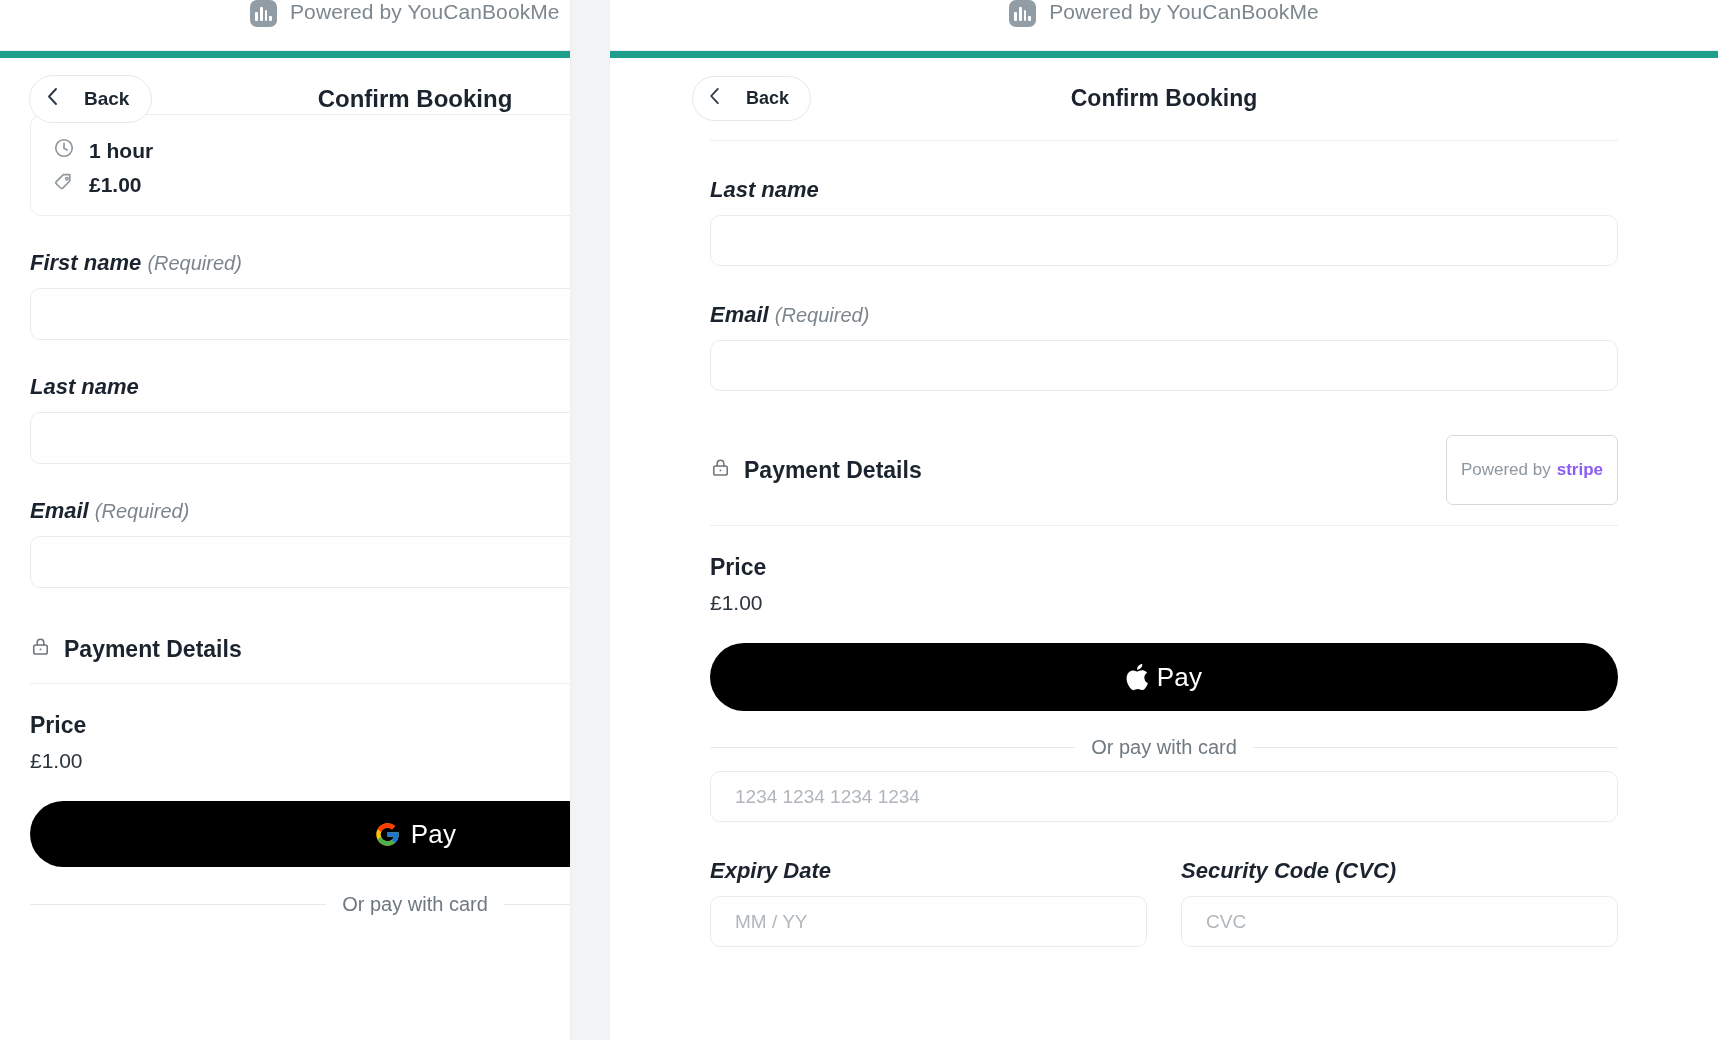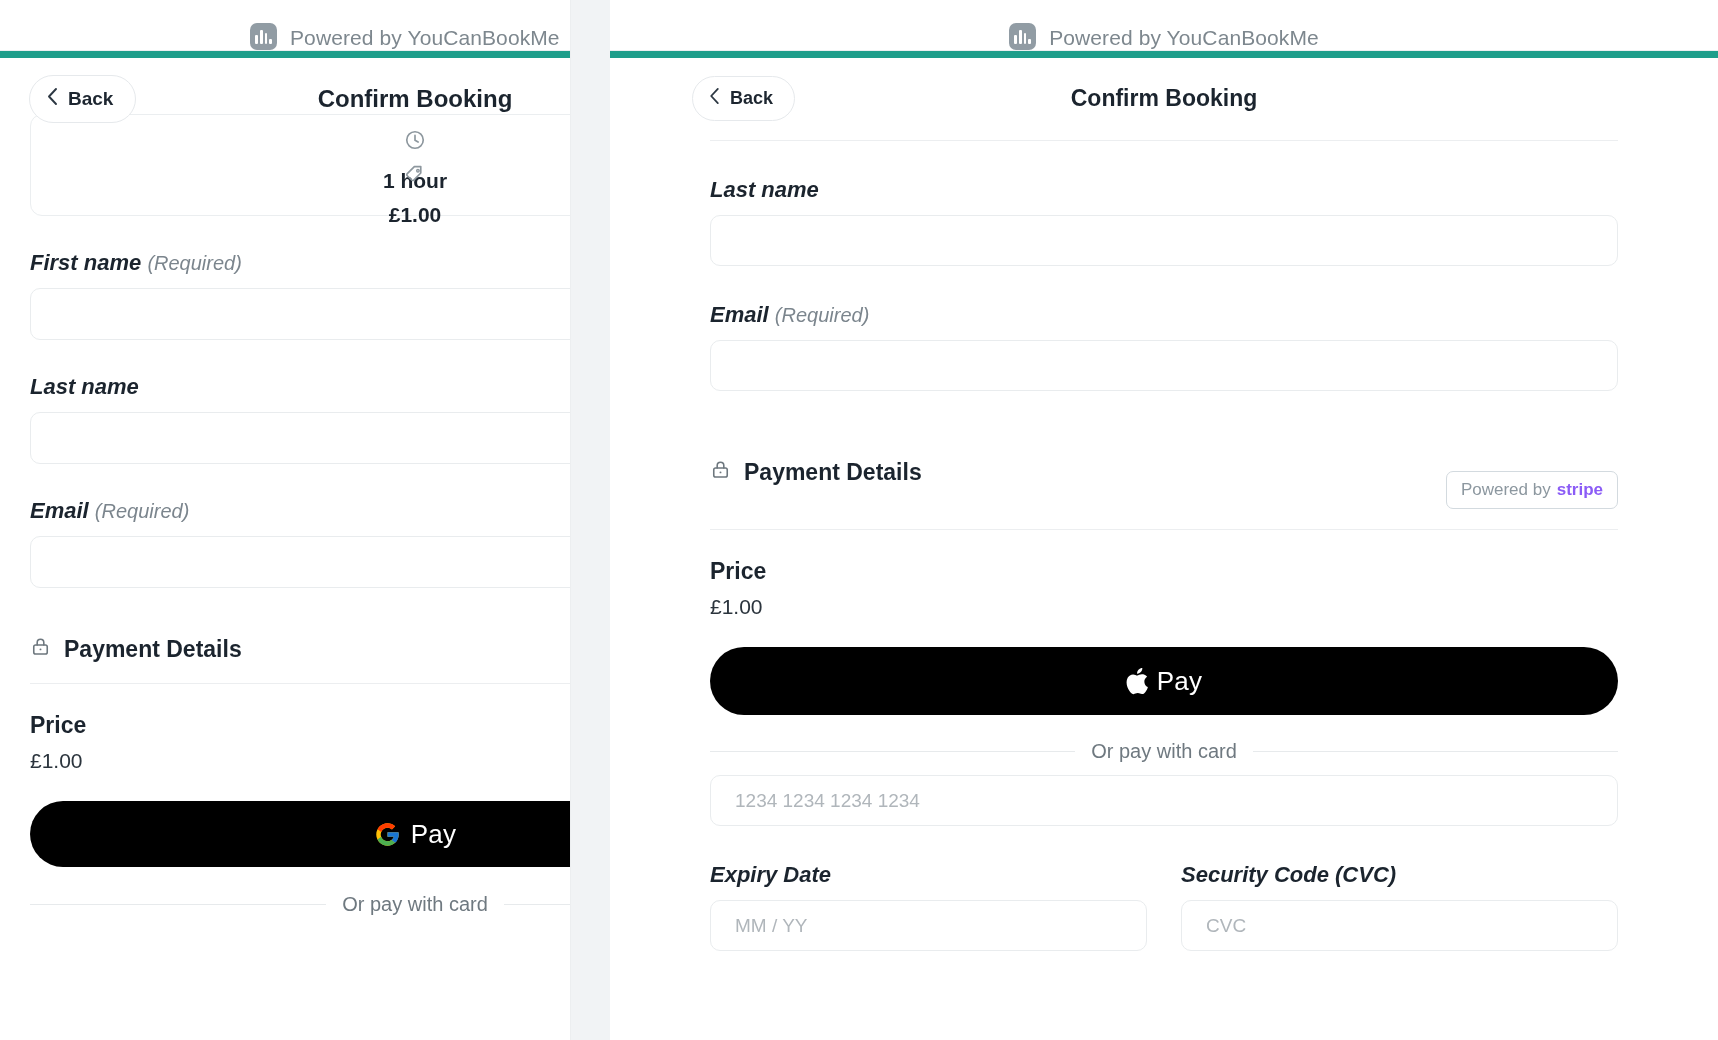--- a/index.html
+++ b/index.html
@@ -12,21 +12,21 @@
   .stage { position: relative; width: 1718px; height: 1040px; }
 
   
   .panel {
     position: absolute; top: 0;
     background: #ffffff;
     overflow: hidden;
   }
   .brandbar {
     height: 51px;
-    display: flex; align-items: flex-end; justify-content: center;
+    display: flex; align-items: flex-start; justify-content: center;
     gap: 13px;
     background: #ffffff;
     border-bottom: 1px solid #eceef0;
   }
   .brand-logo {
     width: 27px; height: 27px; border-radius: 7px;
     background: #919ca4;
     display: flex; align-items: flex-end; justify-content: center;
     gap: 2px; padding-bottom: 6px;
   }
@@ -38,21 +38,21 @@
   .brand-text {
     font-size: 21px; color: #7d878e; letter-spacing: .1px; white-space: nowrap;
   }
   .accentbar { height: 7px; background: #1f9e8b; }
 
   .topnav {
     position: relative;
     display: flex; align-items: center;
   }
   .back-btn {
-    display: inline-flex; align-items: center; gap: 9px;
+    display: inline-flex; align-items: center; gap: 25px;
     border: 1px solid #e6e9ec; border-radius: 999px;
     background: #fff; cursor: pointer;
     font-family: inherit;
   }
   .back-btn .chev { color: #2c3742; display:block; }
   .back-label { font-weight: 700; color: #1d2630; }
   .page-title {
     position: absolute; left: 0; right: 0; text-align: center;
     font-weight: 700; color: #1b242e; pointer-events: none;
   }
@@ -108,21 +108,21 @@
   #left-panel .inner { width: 830px; }  
   #left-panel .brandbar { justify-content: flex-start; padding-left: 250px; }
   #left-panel .topnav { height: 82px; padding: 0 0 0 29px; }
   #left-panel .back-btn { padding: 11px 22px 11px 16px; font-size: 19px; }
   #left-panel .page-title { font-size: 24px; width: 830px; }
   #left-panel .body { padding: 0 30px; width: 830px; }
   #left-panel .summary-card {
     border: 1px solid #ebeef0; border-radius: 12px;
     margin-top: -26px; padding: 14px 22px 18px;
   }
-  #left-panel .summary-row { display:flex; align-items:center; gap: 14px; height: 34px; flex-direction: column; }
+  #left-panel .summary-row { display:flex; align-items:flex-end; gap: 14px; height: 34px; }
   #left-panel .summary-row .txt { font-weight: 700; font-size: 21px; color:#1b242e; }
   #left-panel .field-label { font-size: 22px; margin-top: 34px; }
   #left-panel .field-label .sub { font-size: 20px; }
   #left-panel .text-input { height: 52px; margin-top: 12px; padding: 0 16px; font-size: 19px; }
   #left-panel .pay-section-head { margin-top: 48px; }
   #left-panel .pay-section-title { gap: 13px; font-size: 23px; font-weight: 700; color:#1b242e; }
   #left-panel .hrule.pay { margin-top: 20px; }
   #left-panel .price-title { font-size: 23px; margin-top: 28px; }
   #left-panel .price-value { font-size: 21px; margin-top: 10px; }
   #left-panel .wallet-btn { height: 66px; margin-top: 28px; }
@@ -136,21 +136,21 @@
   #right-panel .topnav { height: 80px; padding: 0 0 0 82px; }
   #right-panel .back-btn { padding: 10px 21px 10px 15px; font-size: 18px; }
   #right-panel .page-title { font-size: 23px; }
   #right-panel .body { padding: 0 100px; }
   #right-panel .hrule.top { margin-top: 2px; }
   #right-panel .field-label { font-size: 22px; margin-top: 36px; }
   #right-panel .field-label .sub { font-size: 20px; }
   #right-panel .text-input { height: 51px; margin-top: 12px; padding: 0 24px; font-size: 19px; }
   #right-panel .pay-section-head { margin-top: 44px; }
   #right-panel .pay-section-title { gap: 13px; font-size: 23px; font-weight: 700; color:#1b242e; }
-  #right-panel .stripe-badge { padding: 8px 14px; font-size: 17px; margin-top: 36px; }
+  #right-panel .stripe-badge { padding: 24px 14px; font-size: 17px; }
   #right-panel .hrule.pay { margin-top: 20px; }
   #right-panel .price-title { font-size: 23px; margin-top: 28px; }
   #right-panel .price-value { font-size: 21px; margin-top: 10px; }
   #right-panel .wallet-btn { height: 68px; margin-top: 28px; }
   #right-panel .divider-or { margin-top: 25px; font-size: 20px; }
   #right-panel .card-row { display: flex; gap: 34px; }
   #right-panel .card-col { flex: 1 1 0; min-width: 0; }
 
   .wallet-label-ap { font-size: 26px; font-weight: 400; letter-spacing: .2px; }
   .wallet-label-gp { font-size: 26px; font-weight: 400; letter-spacing: .2px; }

